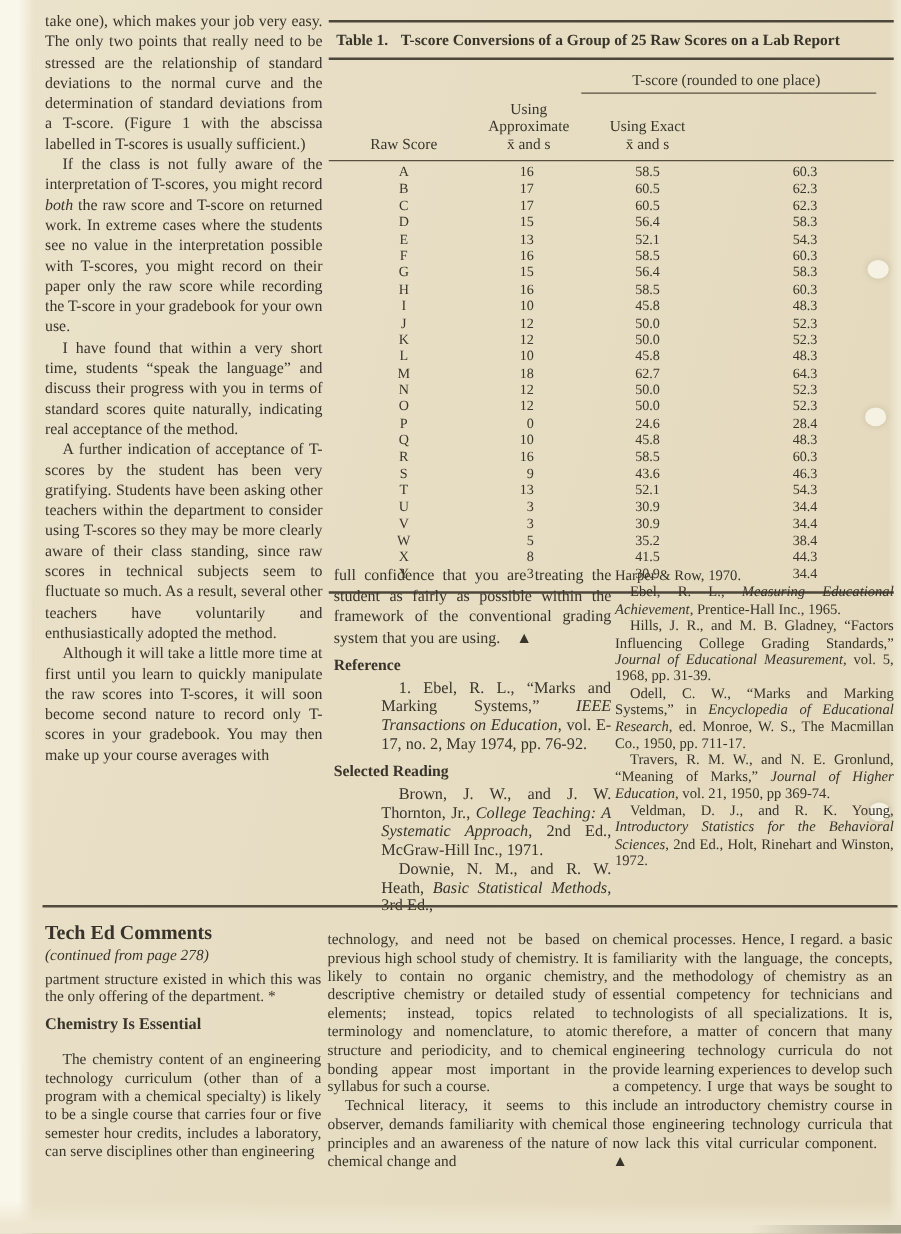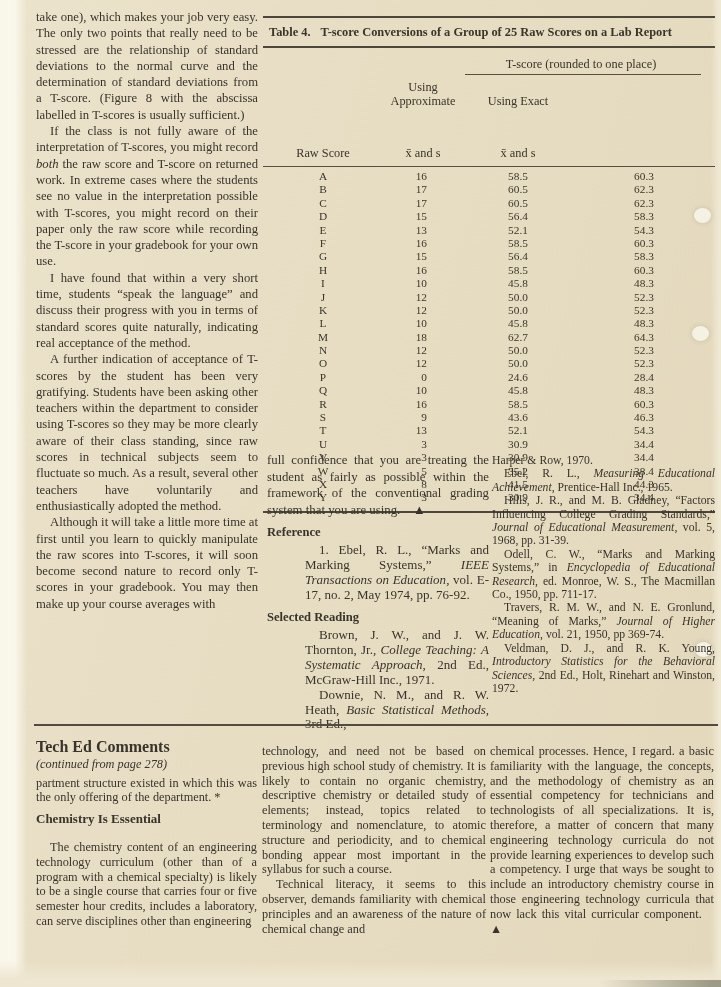--- a/index.html
+++ b/index.html
@@ -27,21 +27,21 @@
   .it{font-style:italic;}
 
   
   .tbl{position:absolute;left:263px;top:16px;width:452px;color:#3a352a;}
   .tbl-cap{display:flex;gap:10px;border-top:2px solid #4d463a;border-bottom:2px solid #4d463a;
            padding:7px 0 6px 6px;font-size:12.4px;font-weight:bold;}
   .thead{display:grid;grid-template-columns:120px 80px 110px 142px;border-bottom:1px solid #57503e;}
   .group-cell{grid-column:3/5;text-align:center;font-size:12.3px;padding:9px 20px 2px 4px;}
   .group-rule{grid-column:3/5;border-bottom:1px solid #57503e;margin:0 14px 0 2px;}
   .hcell{display:flex;flex-direction:column;justify-content:flex-end;align-items:center;
-         text-align:center;font-size:12.3px;line-height:14px;padding:5px 0 6px;gap:38px;}
+         text-align:center;font-size:12.3px;line-height:14px;padding:5px 0 6px;}
   .rows{border-bottom:2px solid #4d463a;padding:3px 0 6px;}
   .trow{display:grid;grid-template-columns:120px 80px 110px 142px;height:13.4px;
         font-size:11.3px;line-height:13.4px;}
   .tcell.c1{text-align:center;}
   .tcell.c2{text-align:right;padding-right:36px;}
   .tcell.c3,.tcell.c4{text-align:center;}
 
   
   .col-mid{position:absolute;left:267px;top:452px;width:222px;text-align:justify;}
   .col-r{position:absolute;left:492px;top:454px;width:223px;text-align:justify;}
@@ -73,30 +73,30 @@
 
   <div class="edge-left"></div>
   <div class="edge-right"></div>
   <div class="edge-bottom"></div>
   <div class="corner-dark"></div>
   <div class="hole h1"></div>
   <div class="hole h2"></div>
   <div class="hole h3"></div>
 
   <div class="col-left">
-    <p><span>take one), which makes your job very easy.  The only two points that really need to be stressed are the relationship of standard deviations to the normal curve and the determination of standard deviations from a T-score.  (Figure 8 with the abscissa labelled in T-scores is usually sufficient.)</span></p>
+    <p><span>take one), which makes your job very easy.  The only two points that really need to be stressed are the relationship of standard deviations to the normal curve and the determination of standard deviations from a T-score.  (Figure 1 with the abscissa labelled in T-scores is usually sufficient.)</span></p>
     <p class="ind"><span>If the class is not fully aware of the interpretation of T-scores, you might record </span><span class="it">both</span><span> the raw score and T-score on returned work.  In extreme cases where the students see no value in the interpretation possible with T-scores, you might record on their paper only the raw score while recording the T-score in your gradebook for your own use.</span></p>
     <p class="ind"><span>I have found that within a very short time, students “speak the language” and discuss their progress with you in terms of standard scores quite naturally, indicating real acceptance of the method.</span></p>
     <p class="ind"><span>A further indication of acceptance of T-scores by the student has been very gratifying.  Students have been asking other teachers within the department to consider using T-scores so they may be more clearly aware of their class standing, since raw scores in technical subjects seem to fluctuate so much.  As a result, several other teachers have voluntarily and enthusiastically adopted the method.</span></p>
     <p class="ind"><span>Although it will take a little more time at first until you learn to quickly manipulate the raw scores into T-scores, it will soon become second nature to record only T-scores in your gradebook.  You may then make up your course averages with</span></p>
   </div>
 
   <div class="tbl">
     <div class="tbl-cap">
-      <span>Table 4.</span>
+      <span>Table 1.</span>
       <span>T-score Conversions of a Group of 25 Raw Scores on a Lab Report</span>
     </div>
     <div class="thead">
       <div class="group-cell">T-score (rounded to one place)</div>
       <div class="group-rule"></div>
       <div class="hcell">
         <span>Raw Score</span>
       </div>
       <div class="hcell">
         <span>Using Approximate</span>

